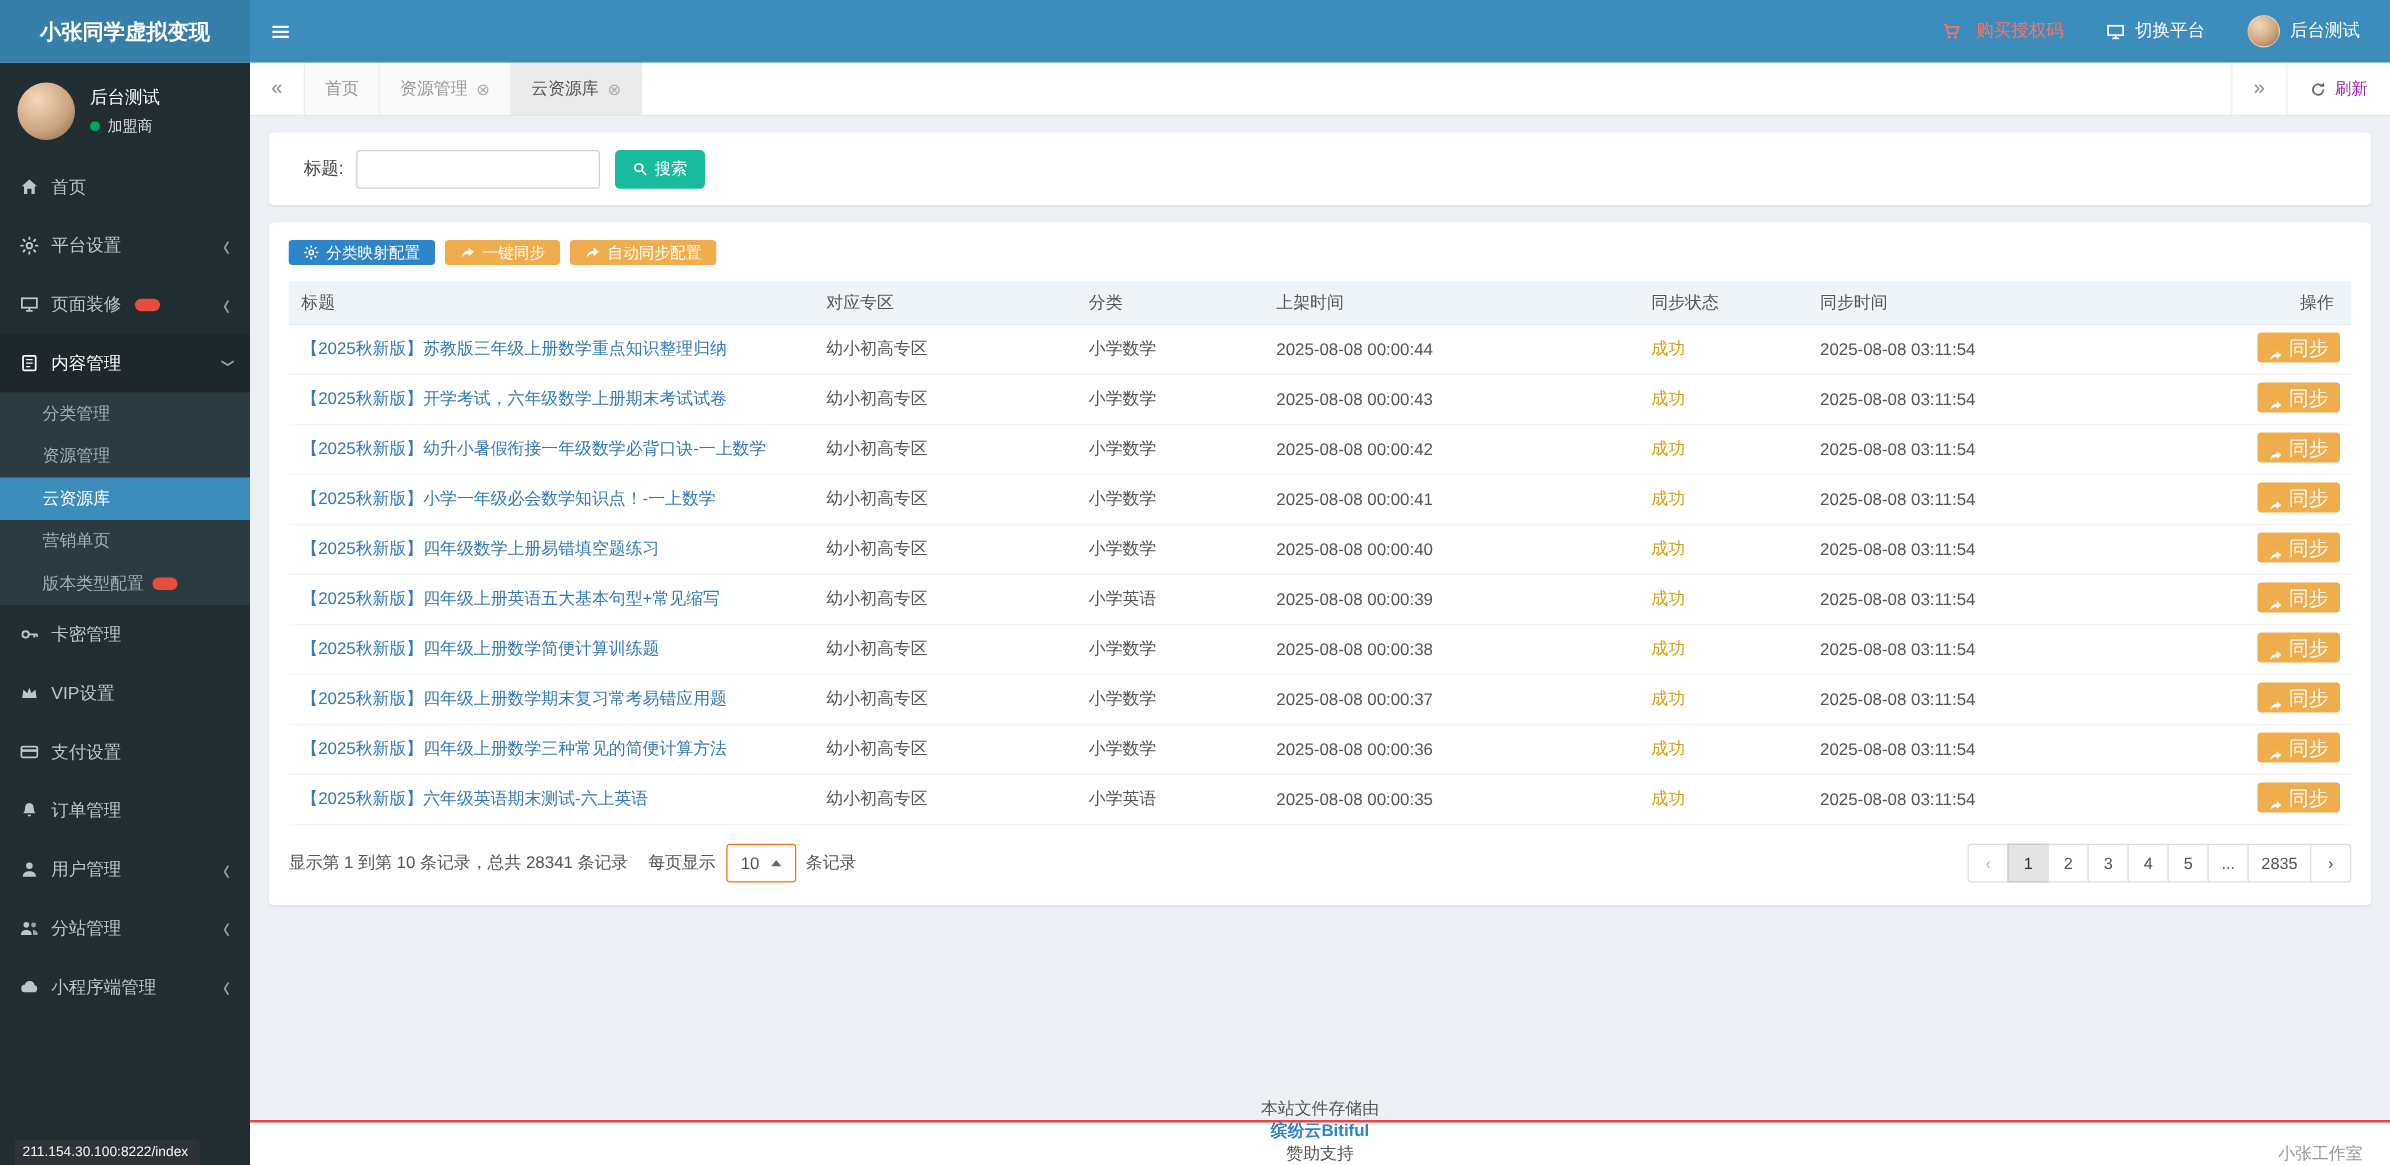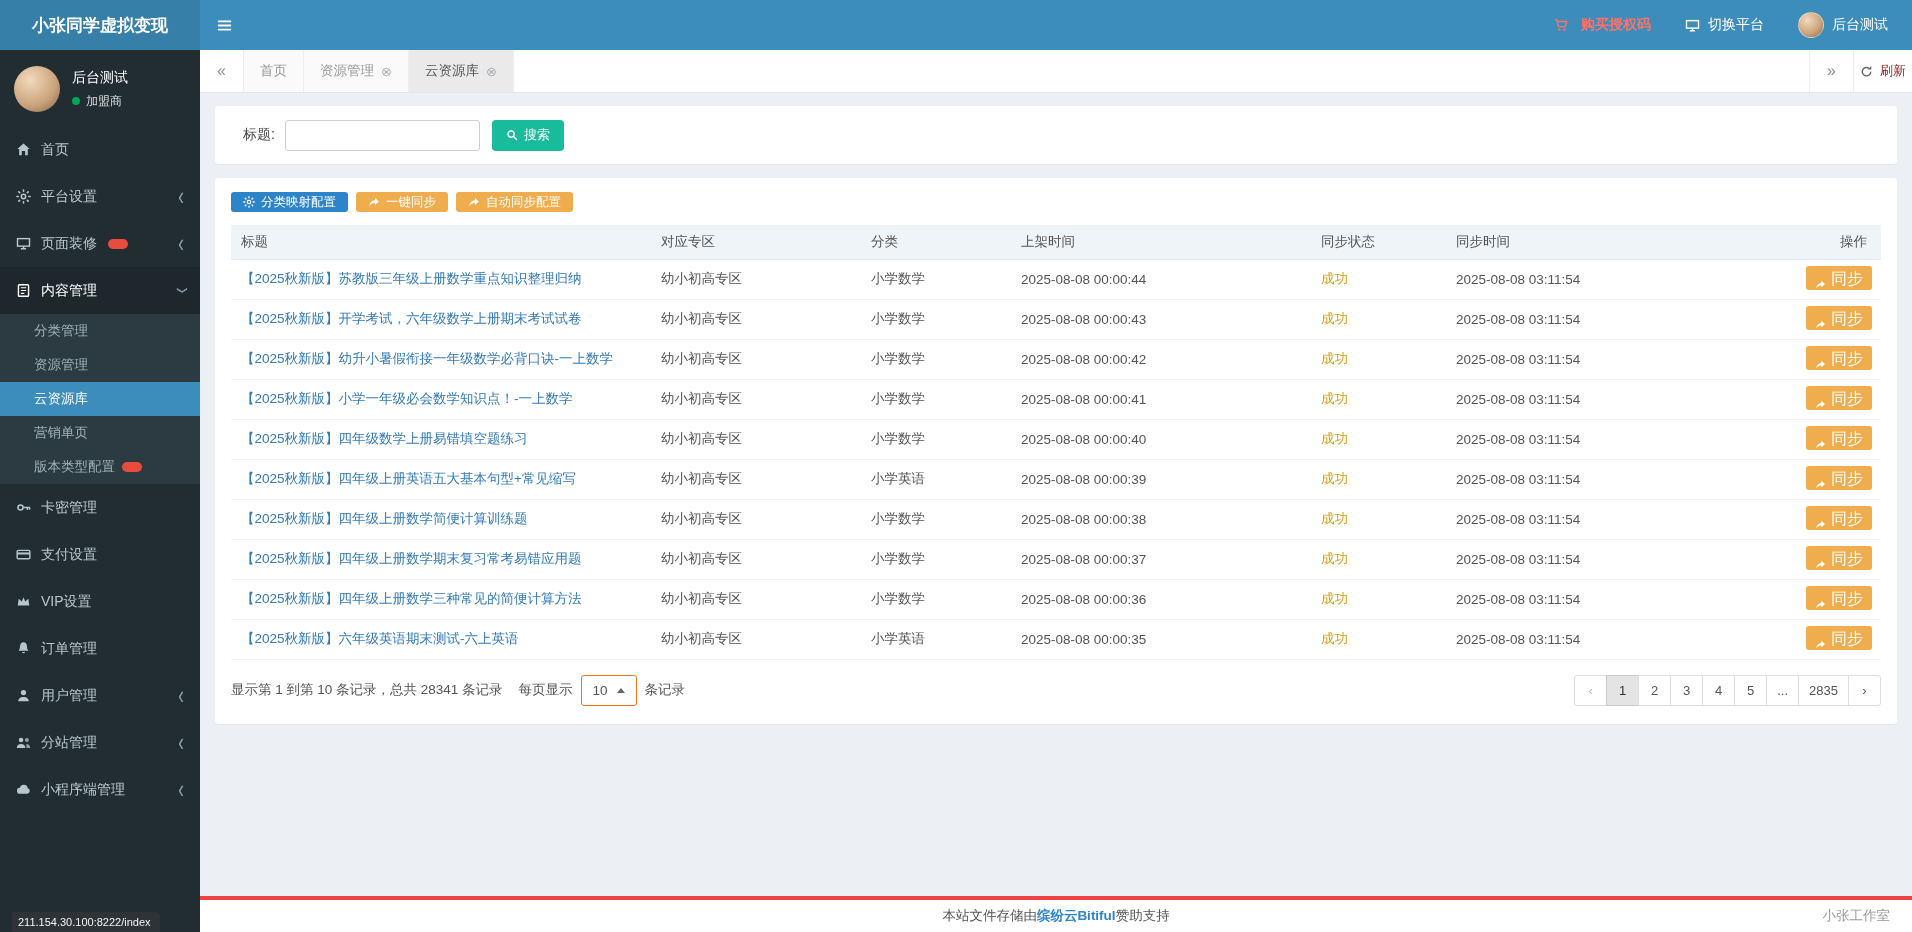--- a/index.html
+++ b/index.html
@@ -10,21 +10,21 @@
     background:#ecf0f5; color:#555;
   }
   ul { margin:0; padding:0; list-style:none; }
 
   
   .topbar { position:absolute; top:0; left:0; right:0; height:50px; background:#3c8dbc; display:flex; align-items:stretch; color:#fff; z-index:30; }
   .brand { width:200px; background:#367fa9; display:flex; align-items:center; justify-content:center; font-size:17px; font-weight:bold; cursor:pointer; }
   .hamburger { width:48px; display:flex; align-items:center; justify-content:center; cursor:pointer; }
   .topbar-right { margin-left:auto; display:flex; align-items:center; gap:34px; padding-right:24px; }
   .top-link { display:flex; align-items:center; gap:8px; font-size:14px; cursor:pointer; color:#fff; }
-  .top-link.buy { color:#ff7166; font-weight:bold;gap:12px; }
+  .top-link.buy { color:#ff7166; font-weight:normal;gap:12px; }
   .avatar-sm { width:26px; height:26px; border-radius:50%; background:radial-gradient(circle at 35% 30%, #f3d9bb, #c9a27b 60%, #7d6048); border:1px solid rgba(255,255,255,.4); }
 
   
   .sidebar { position:absolute; top:50px; left:0; bottom:0; width:200px; background:#222d32; z-index:20; }
   .user-panel { display:flex; align-items:center; gap:12px; padding:16px 14px 14px; }
   .avatar-lg { width:46px; height:46px; border-radius:50%; background:radial-gradient(circle at 35% 30%, #f3d9bb, #c9a27b 60%, #7d6048); flex-shrink:0; }
   .user-meta .user-name { color:#fff; font-size:14px; margin-bottom:6px; }
   .user-meta .user-status { color:#ddd; font-size:12px; display:flex; align-items:center; gap:6px; }
   .dot { width:8px; height:8px; border-radius:50%; background:#00a65a; display:inline-block; }
 
@@ -47,21 +47,21 @@
   .main { position:absolute; left:200px; top:50px; right:0; bottom:0; display:flex; flex-direction:column; background:#ecf0f5; }
 
   .tabbar { height:43px; background:#fff; border-bottom:1px solid #e2e6ea; display:flex; align-items:stretch; flex-shrink:0; }
   .tab-nav { width:44px; display:flex; align-items:center; justify-content:center; color:#8b8f94; font-size:16px; cursor:pointer; }
   .tab-nav.left { border-right:1px solid #eee; }
   .tab-nav.right { border-left:1px solid #eee; }
   .tab { display:flex; align-items:center; gap:7px; padding:0 16px; font-size:13.5px; color:#999; background:#fafafa; border-right:1px solid #eee; cursor:pointer; }
   .tab.active { background:#eaeaea; color:#555; }
   .tab-close { color:#a8adb3; font-size:13px; line-height:1; }
   .tabbar .flex-spacer { flex:1; background:#fff; }
-  .refresh-btn { display:flex; align-items:center; gap:7px; padding:0 6px; border-left:1px solid #eee; color:#7f1d1d; font-size:13px; cursor:pointer; }
+  .refresh-btn { display:flex; align-items:center; gap:7px; padding:0 18px; border-left:1px solid #eee; color:#a21caf; font-size:13px; cursor:pointer; }
   .refresh-btn [data-icon] { width:13px; height:13px; display:inline-block; color:#666; }
 
   .content { flex:1; padding:13px 15px 0; overflow:hidden; }
   .card { background:#fff; border-radius:4px; box-shadow:0 1px 1px rgba(0,0,0,.04); }
 
   .search-card { height:58px; display:flex; align-items:center; padding:0 28px; margin-bottom:14px; }
   .search-card label { font-size:14px; color:#444; margin-right:10px; }
   .search-input { width:195px; height:31px; border:1px solid #ccd0d5; border-radius:3px; padding:0 9px; font-size:13px; color:#333; outline:none; }
   .btn-search { margin-left:12px; height:31px; background:#18bc9c; border:none; border-radius:4px; color:#fff; font-size:13px; padding:0 14px; display:inline-flex; align-items:center; gap:6px; cursor:pointer; }
   .btn-search [data-icon] { width:12px; height:12px; display:inline-block; }
@@ -90,21 +90,21 @@
   .page-size { border:1px solid #f97316; border-radius:3px; height:31px; padding:0 11px; display:inline-flex; align-items:center; gap:9px; background:#fff; cursor:pointer; color:#555; }
   .caret-up { width:0; height:0; border-left:4px solid transparent; border-right:4px solid transparent; border-bottom:5px solid #666; display:inline-block; }
   .pagination { margin-left:auto; display:flex; }
   .page-btn { min-width:33px; height:31px; border:1px solid #ddd; background:#fff; display:flex; align-items:center; justify-content:center; font-size:13px; color:#555; margin-left:-1px; padding:0 10px; cursor:pointer; }
   .page-btn.first { border-radius:3px 0 0 3px; margin-left:0; }
   .page-btn.last { border-radius:0 3px 3px 0; }
   .page-btn.active { background:#e4e4e4; border-color:#c9c9c9; color:#333; }
   .page-btn.disabled { color:#bbb; cursor:default; }
   .page-btn.ellipsis { cursor:default; }
 
-  .page-footer { height:36px; background:#fff; border-top:4px solid #ef4444; display:flex; align-items:center; justify-content:center; font-size:13.5px; color:#555; position:relative; flex-shrink:0; }
+  .page-footer { height:36px; background:#fff; border-top:2px solid #ef4444; display:flex; align-items:center; justify-content:flex-end; font-size:13.5px; color:#555; position:relative; flex-shrink:0;flex-direction:column; }
   .footer-link { color:#2d84c8; font-weight:bold; cursor:pointer; }
   .studio { position:absolute; right:22px; color:#999; }
 
   [data-icon] { display:inline-block; width:15px; height:15px; }
   .hamburger [data-icon] { width:17px; height:17px; }
 </style>
 </head>
 <body>
 
 <div class="topbar">
@@ -217,33 +217,33 @@
           <svg viewBox="0 0 16 16" aria-hidden="true">
             <circle cx="4.8" cy="8" r="2.7" fill="none" stroke="currentColor" stroke-width="1.6"></circle>
             <path fill="none" stroke="currentColor" stroke-width="1.6" d="M7.5 8h7.3M12.2 8v2.6M14.6 8v2"></path>
           </svg>
         </span>
         <span class="lbl">卡密管理</span>
       </li>
       <li class="side-item">
         <span class="icn">
           <svg viewBox="0 0 16 16" aria-hidden="true">
+            <path fill="currentColor" d="M1.8 12.2 2.9 5l3.3 3L8 3.4 9.8 8l3.3-3 1.1 7.2z"></path>
+          </svg>
+        </span>
+        <span class="lbl">VIP设置</span>
+      </li>
+      <li class="side-item">
+        <span class="icn">
+          <svg viewBox="0 0 16 16" aria-hidden="true">
             <rect x="1.2" y="3.6" width="13.6" height="9" rx="1.2" fill="none" stroke="currentColor" stroke-width="1.5"></rect>
             <rect x="1.2" y="5.8" width="13.6" height="2.2" fill="currentColor"></rect>
           </svg>
         </span>
         <span class="lbl">支付设置</span>
-      </li>
-      <li class="side-item">
-        <span class="icn">
-          <svg viewBox="0 0 16 16" aria-hidden="true">
-            <path fill="currentColor" d="M1.8 12.2 2.9 5l3.3 3L8 3.4 9.8 8l3.3-3 1.1 7.2z"></path>
-          </svg>
-        </span>
-        <span class="lbl">VIP设置</span>
       </li>
       <li class="side-item">
         <span class="icn">
           <svg viewBox="0 0 16 16" aria-hidden="true">
             <path fill="currentColor" d="M8 1.4C5.6 1.4 4.3 3.3 4.3 5.8c0 3-1.6 4.5-1.6 4.5h10.6s-1.6-1.5-1.6-4.5C11.7 3.3 10.4 1.4 8 1.4Z"></path>
             <path fill="currentColor" d="M6.5 11.6a1.5 1.5 0 0 0 3 0Z"></path>
           </svg>
         </span>
         <span class="lbl">订单管理</span>
       </li>

